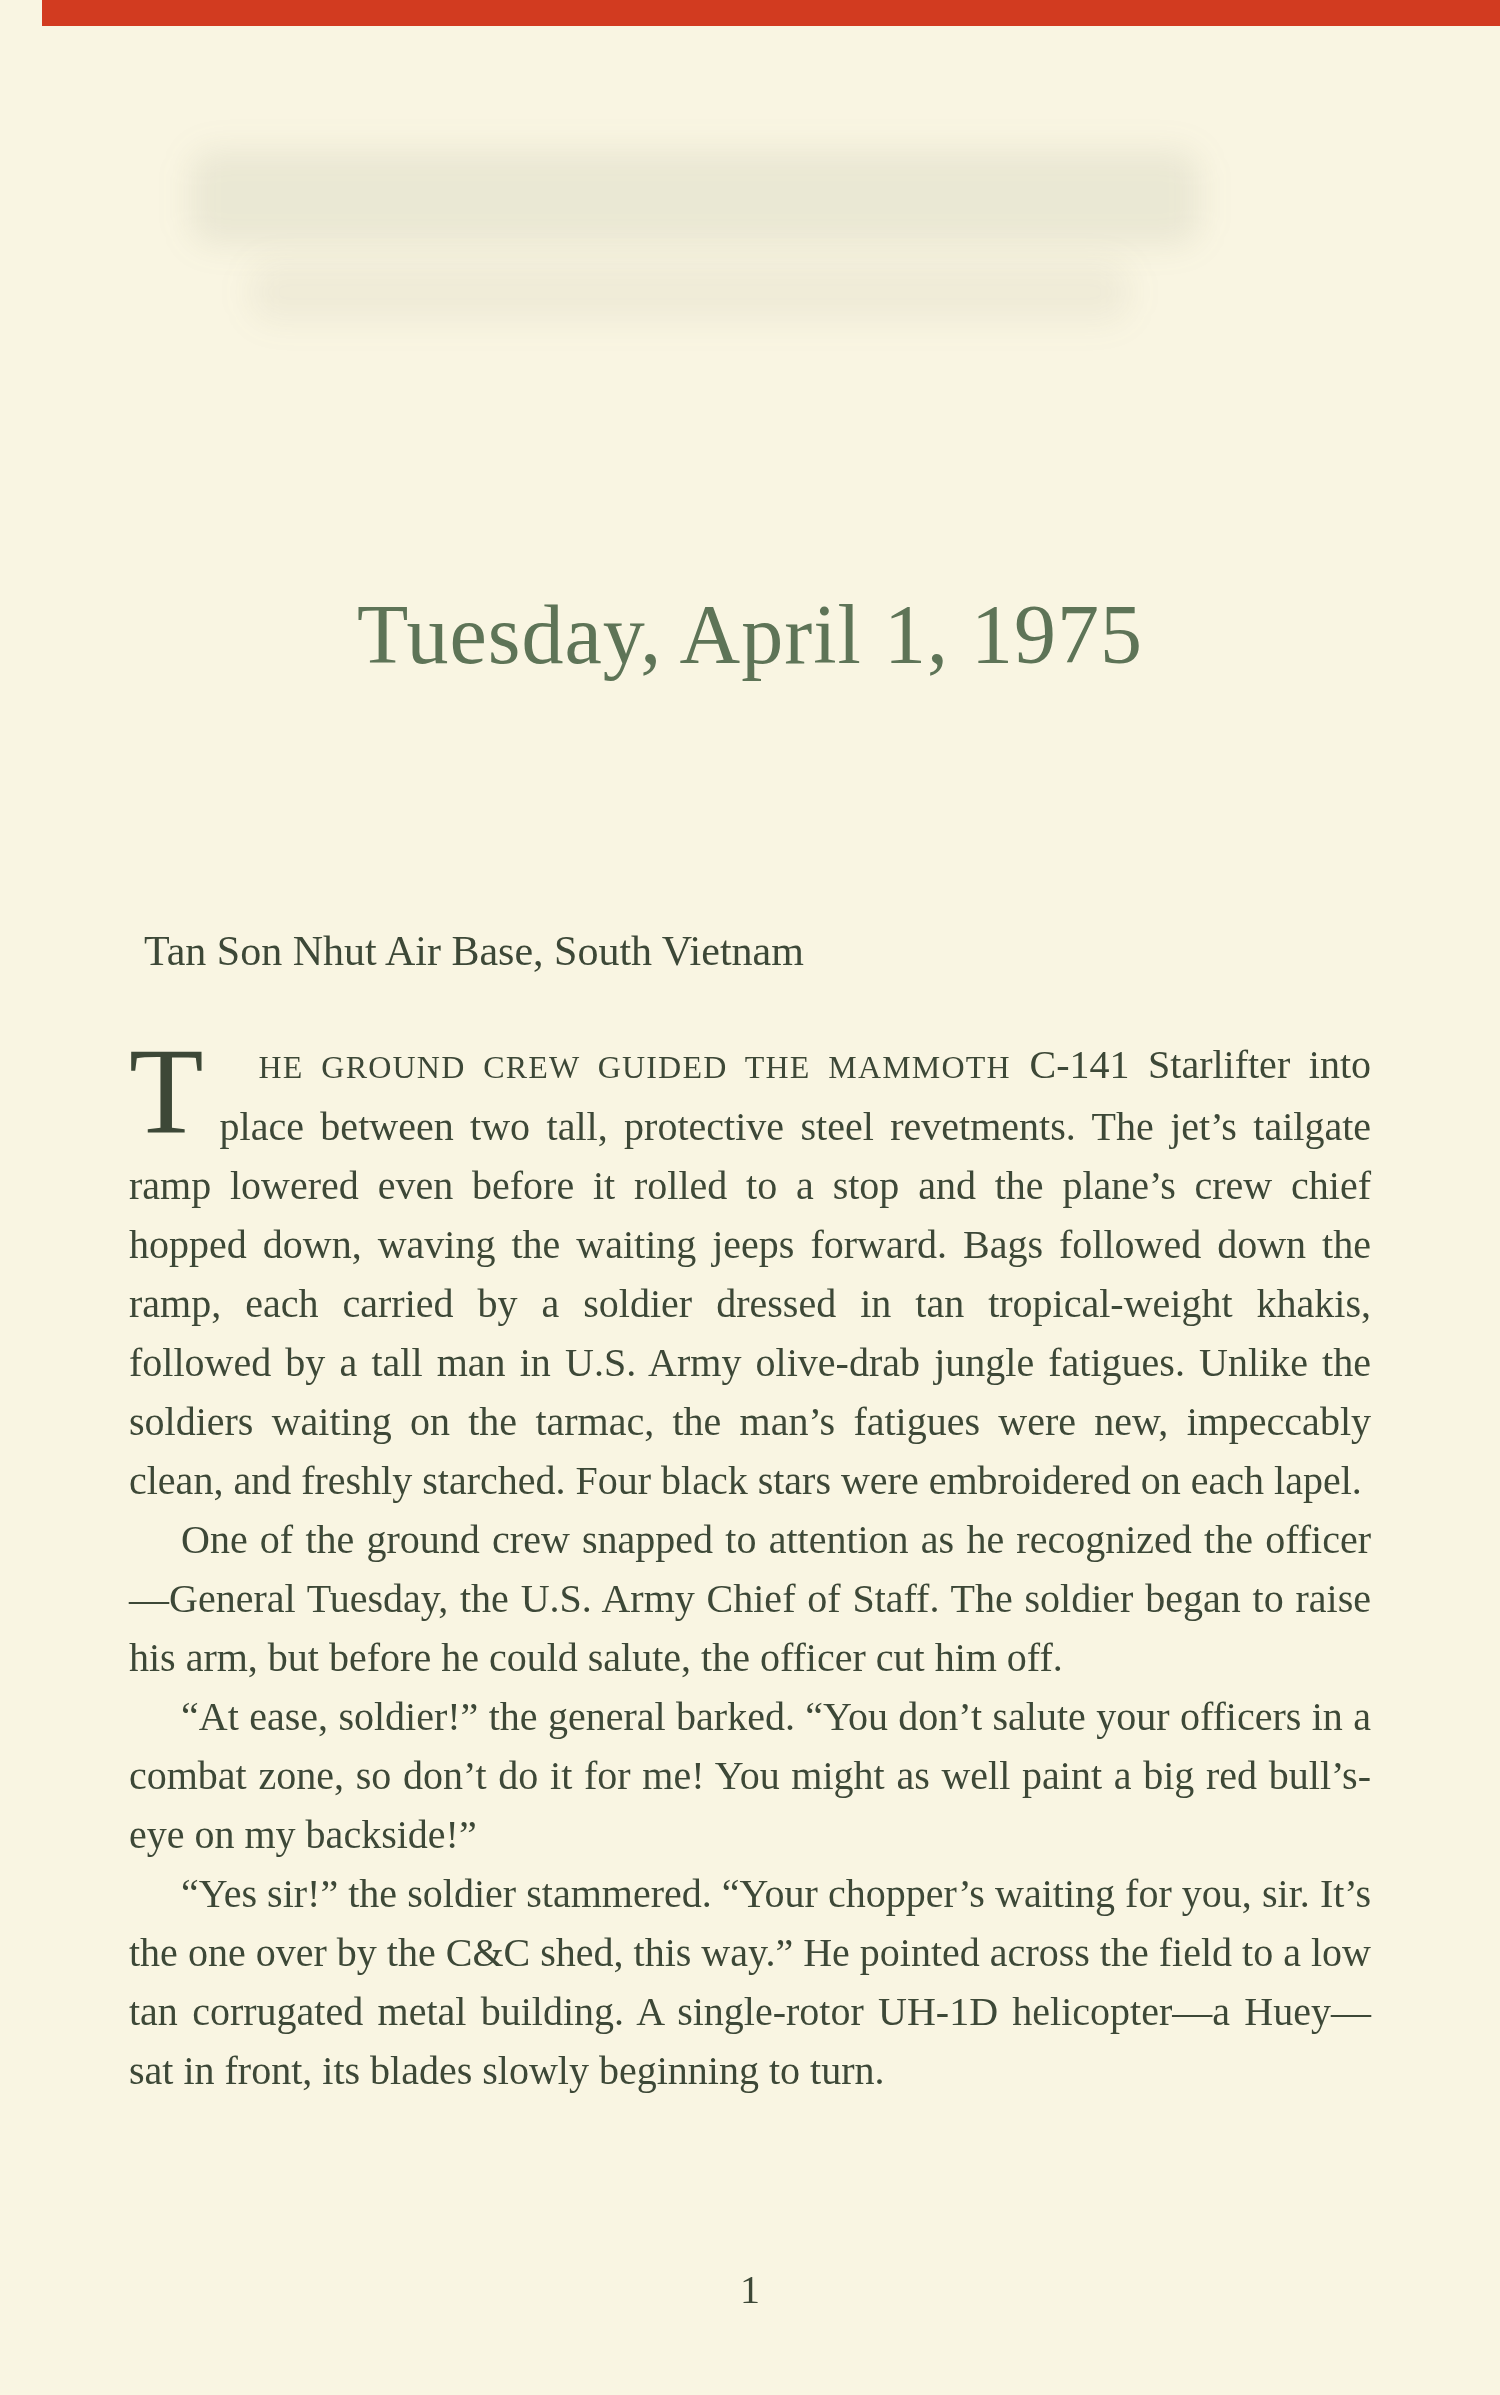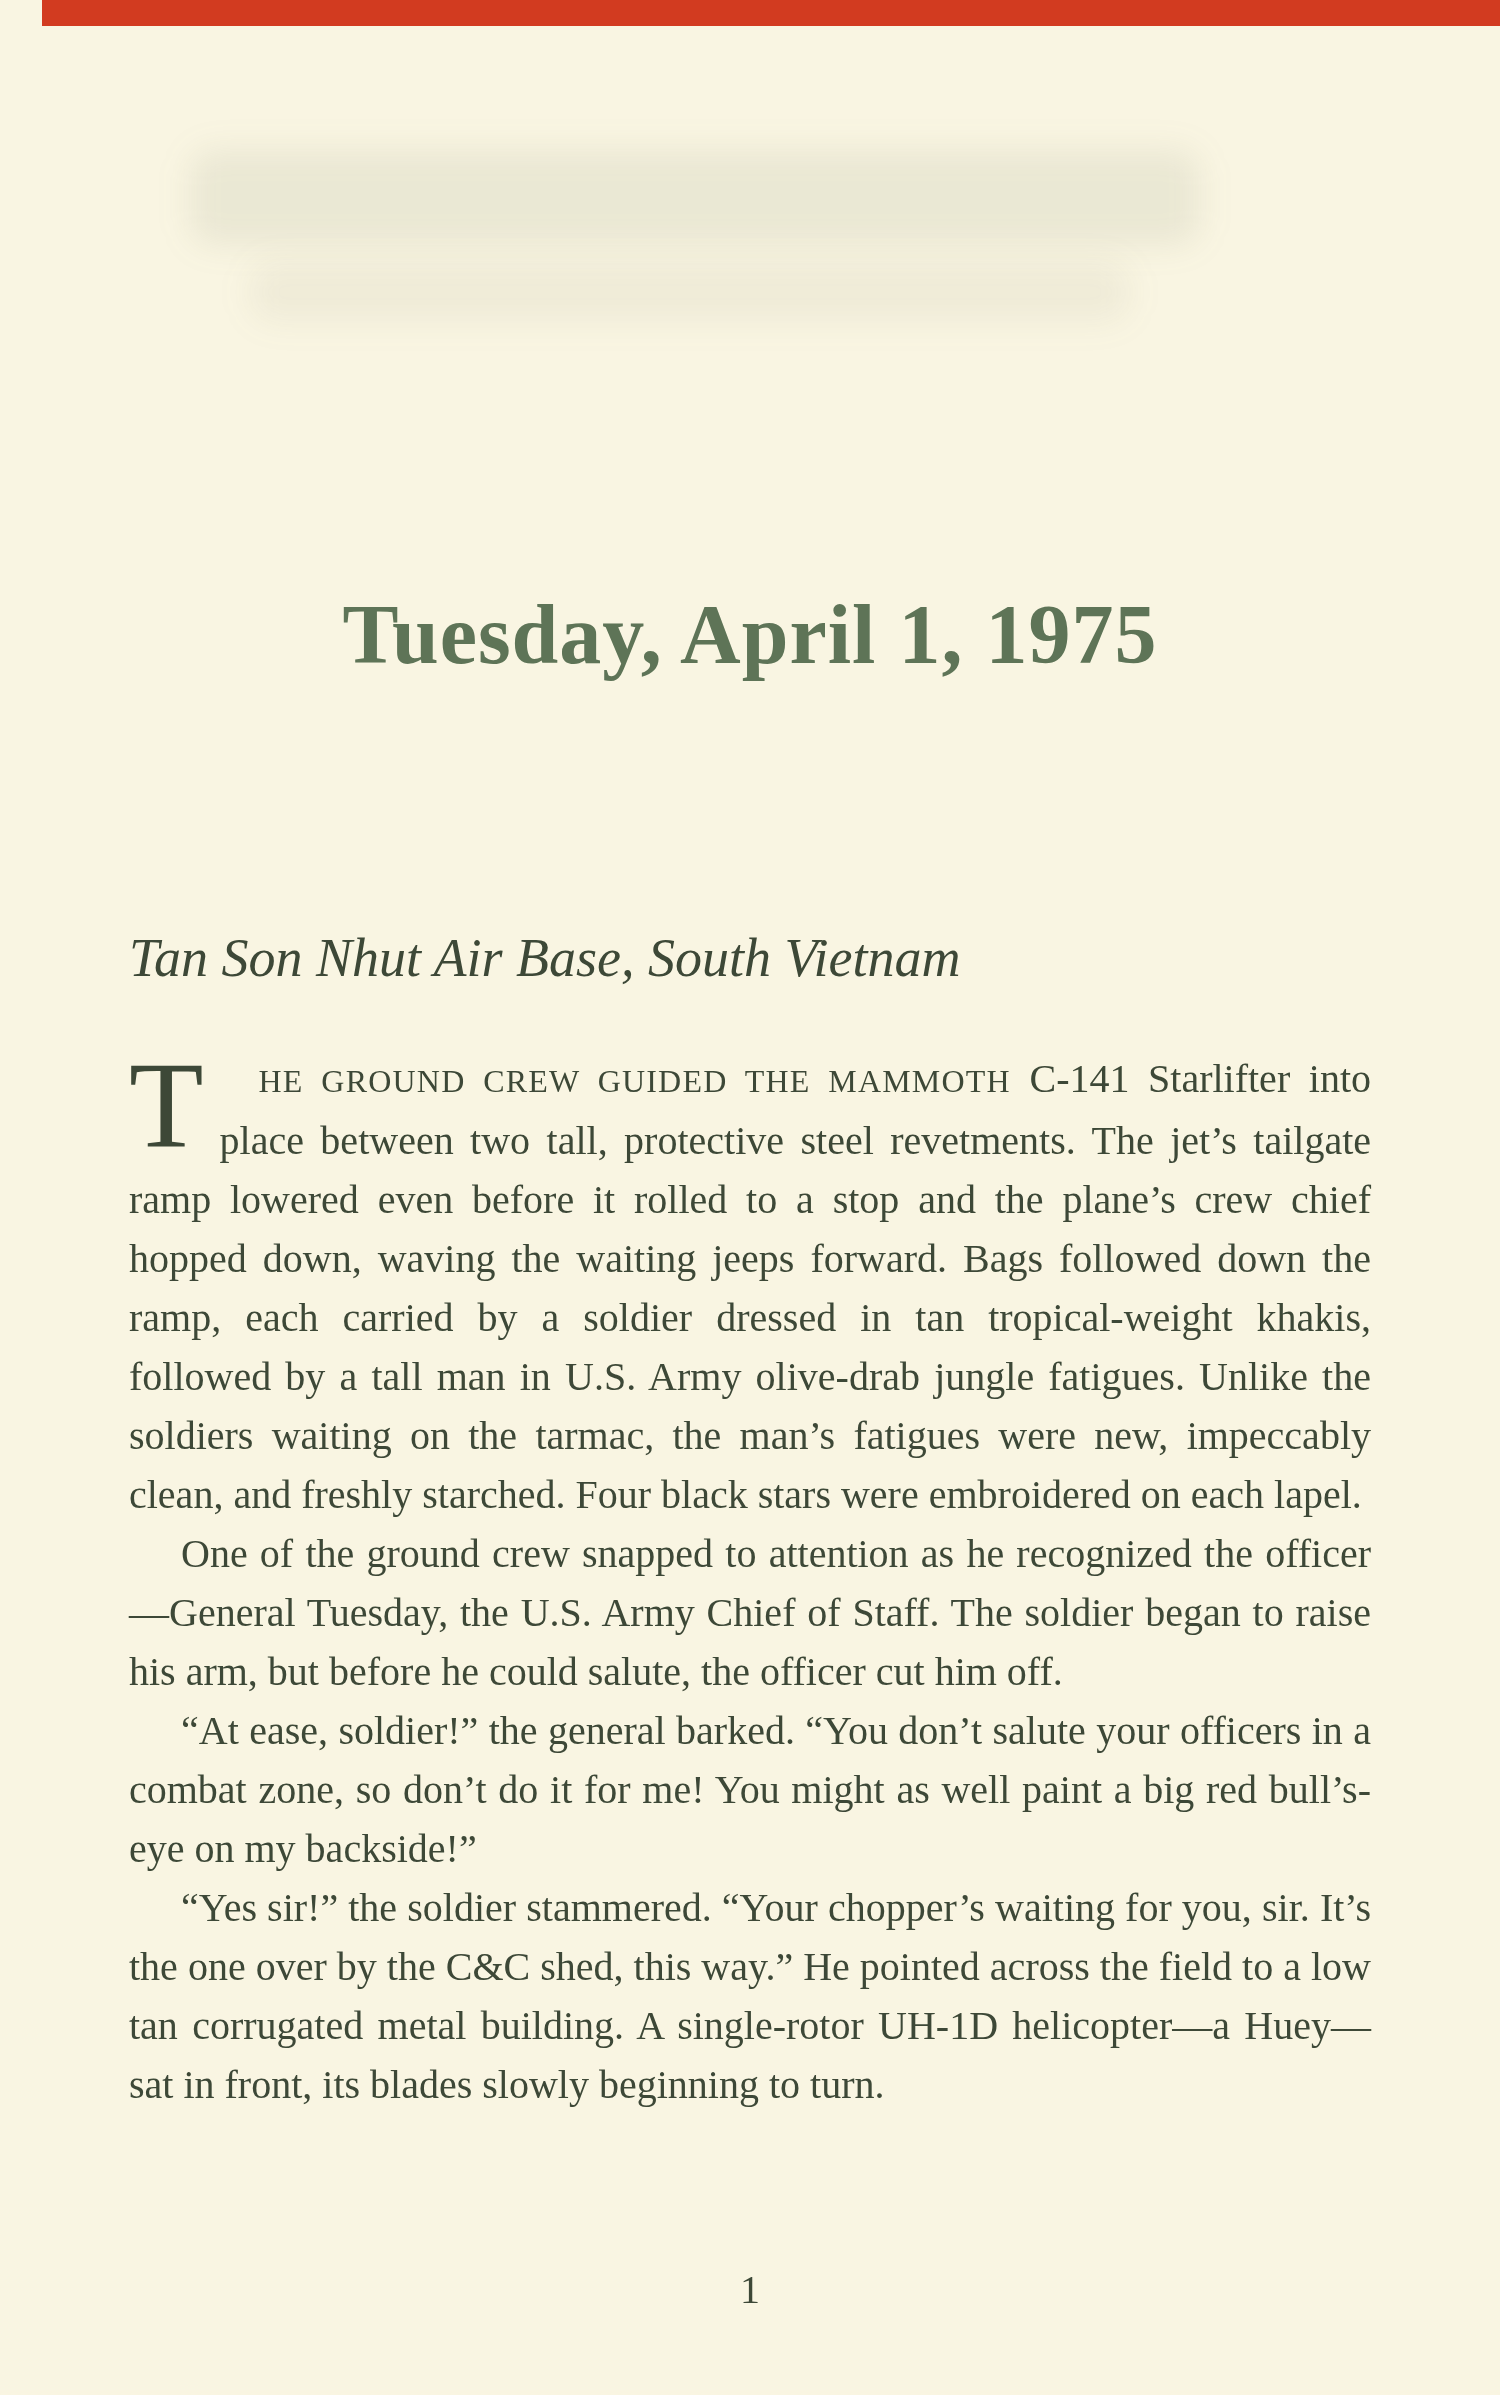--- a/index.html
+++ b/index.html
@@ -40,30 +40,29 @@
     position: absolute;
     left: 129px;
     top: 0;
     width: 1242px;
   }
 
   .title {
     margin: 588px 0 0 0;
     font-size: 84px;
     line-height: 1.12;
-    font-weight: bold;
+    font-weight: normal;
     letter-spacing: 1px;
     text-align: center;
     color: var(--title-text);
   }
 
   .location {
-    margin: 245px 0 0 0;
-    font-size: 54px;
-    font-style: italic;
+    margin: 245px 0 0 15px;
+    font-size: 42px;
     color: var(--body-text);
   }
 
   .body-text {
     margin-top: 60px;
     font-size: 40px;
     line-height: 59px;
     text-align: justify;
     color: var(--body-text);
   }

